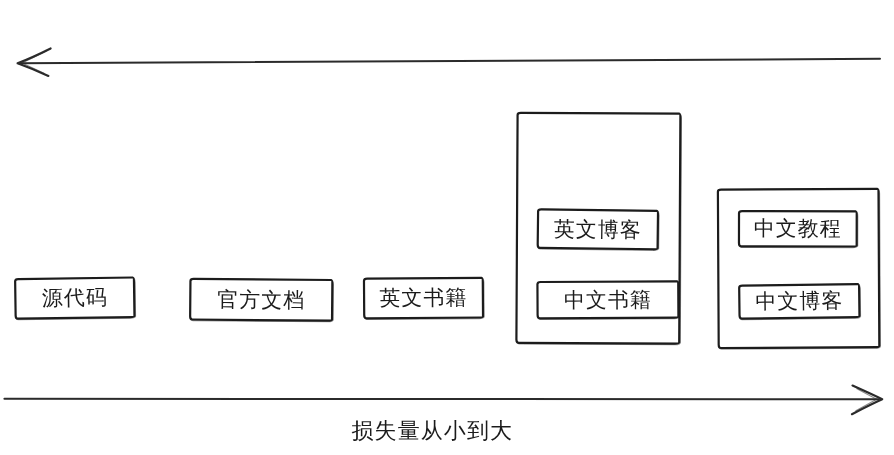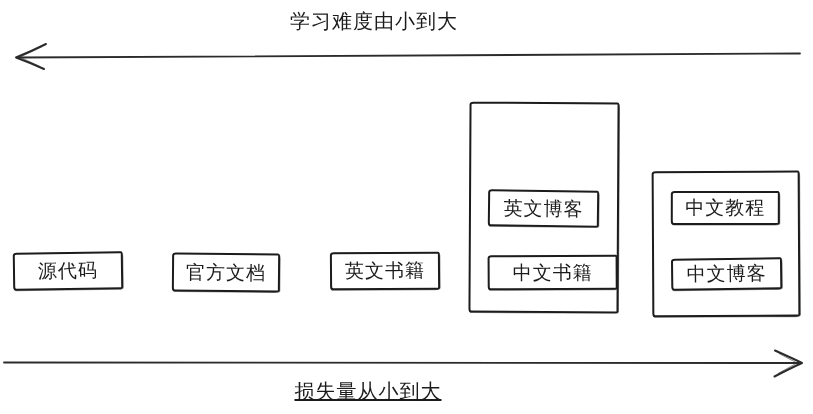--- a/index.html
+++ b/index.html
@@ -14,41 +14,41 @@
   }
   .axis-label {
     position: absolute;
     font-size: 20px;
     letter-spacing: 1px;
     text-align: center;
     white-space: nowrap;
     color: #1b1b1b;
   }
   #top-axis-label { left: 284px; top: 8px; width: 180px; }
-  #bottom-axis-label { left: 278px; top: 378px; width: 180px; text-decoration: underline; }
+  #bottom-axis-label { left: 303px; top: 378px; width: 180px; }
 
   .sketch {
     position: absolute;
     border: 2px solid #1c1c1c;
     background: #ffffff;
     box-sizing: border-box;
     border-radius: 4px 2px 5px 3px / 3px 5px 2px 4px;
     box-shadow: 0.5px 0.5px 0 rgba(28,28,28,0.45);
   }
   .item-box {
     display: flex;
     align-items: center;
     justify-content: center;
     font-size: 19px;
     letter-spacing: 1px;
     white-space: nowrap;
   }
   
   #box-source-code   { left: 13px;  top: 252px; width: 110px; height: 38px; transform: rotate(-0.8deg); }
-  #box-official-docs { left: 172px; top: 253px; width: 108px; height: 39px; transform: rotate(0.5deg); }
+  #box-official-docs { left: 172px; top: 253px; width: 131px; height: 39px; transform: rotate(0.5deg); }
   #box-english-books { left: 330px; top: 252px; width: 110px; height: 38px; transform: rotate(-0.4deg); }
 
   
   #group-1 { left: 469px; top: 102px; width: 150px; height: 211px; transform: rotate(0.3deg); }
   #group-2 { left: 652px; top: 171px; width: 148px; height: 146px; transform: rotate(-0.3deg); }
 
   
   #box-english-tutorials { left: 19px; top: 22px;  width: 114px; height: 34px; transform: rotate(-0.5deg); }
   #box-english-blogs     { left: 17px; top: 86px;  width: 111px; height: 37px; transform: rotate(0.4deg); }
   #box-chinese-books     { left: 17px; top: 151px; width: 130px; height: 35px; transform: rotate(-0.6deg); }
@@ -77,21 +77,20 @@
       <path d="M 42 46.5 L 20 57.2 L 40 66.5" stroke-width="1" opacity="0.55"></path>
     </g>
 
     <g fill="none" stroke="#2b2b2b" stroke-linecap="round" stroke-linejoin="round">
       <path d="M 4 362.5 L 799 363" stroke-width="1.8"></path>
       <path d="M 775 350.5 Q 794 359 802 363 Q 792 367.5 774.5 376.5" stroke-width="2"></path>
       <path d="M 779 353.5 L 797 363 L 778 373.5" stroke-width="1" opacity="0.55"></path>
     </g>
   </svg>
 
-  <div class="axis-label" id="top-axis-label">学习难度由小到大</div>
 
   <div class="axis-label" id="bottom-axis-label">损失量从小到大</div>
 
   <div class="sketch item-box" id="box-source-code">源代码</div>
 
   <div class="sketch item-box" id="box-official-docs">官方文档</div>
 
   <div class="sketch item-box" id="box-english-books">英文书籍</div>
 
   <div class="sketch" id="group-1">

